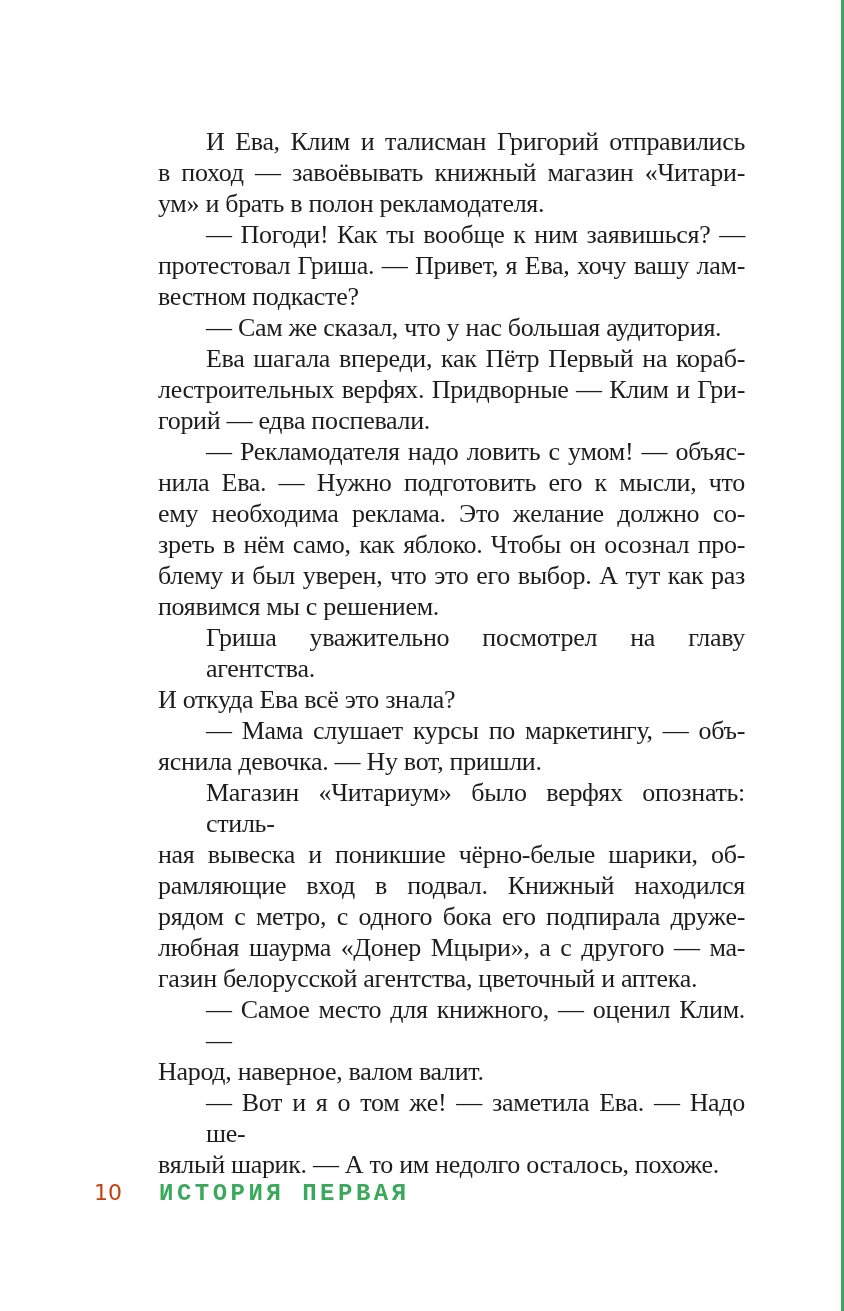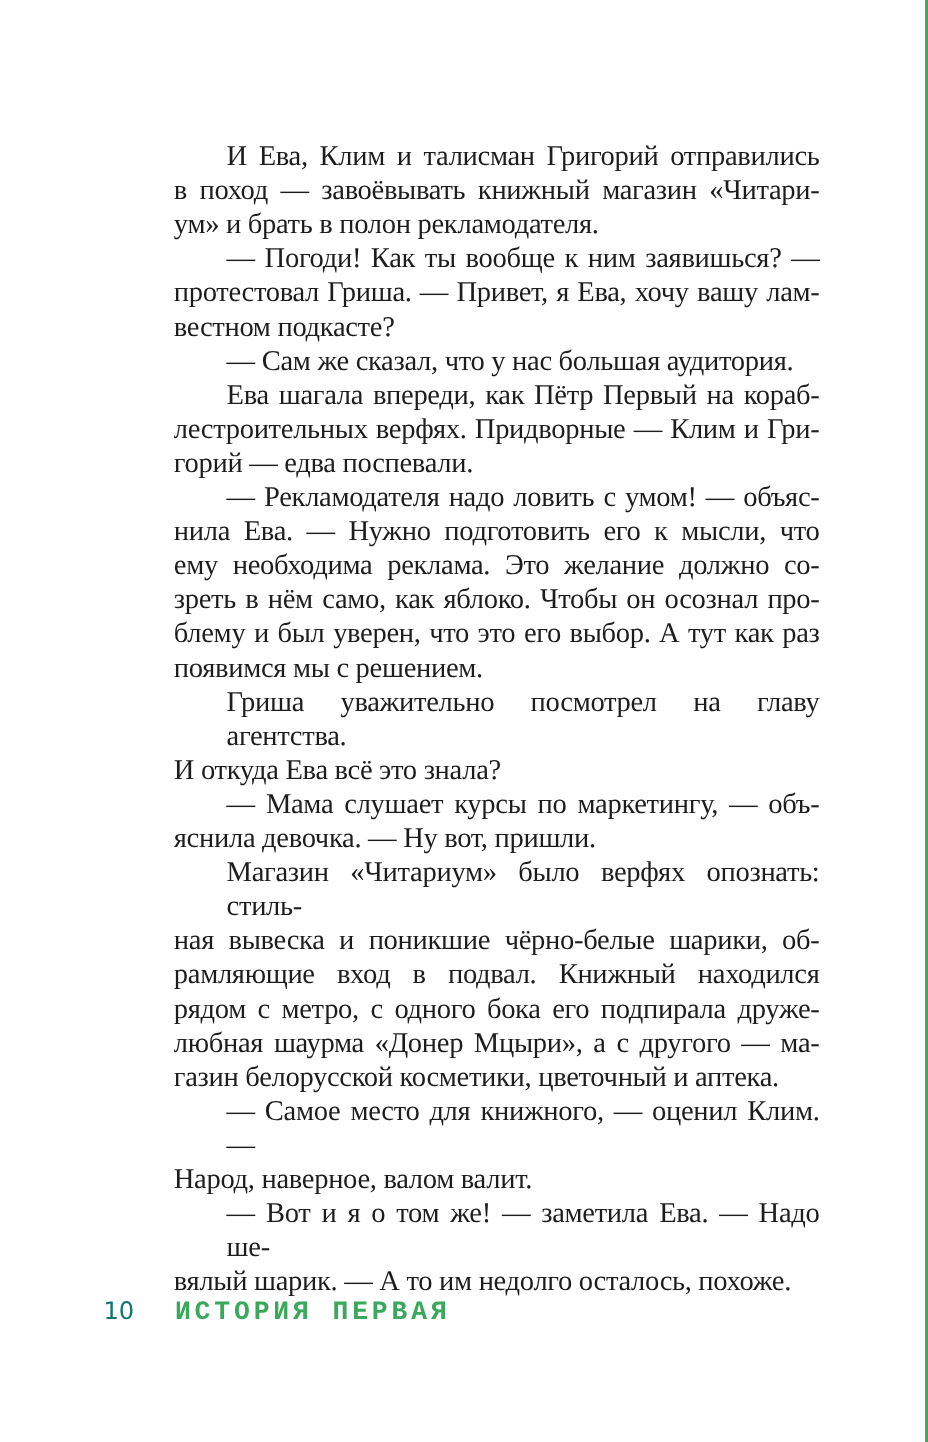--- a/index.html
+++ b/index.html
@@ -95,25 +95,25 @@
       <div class="line">появимся мы с решением.</div>
       <div class="line indent jfull">Гриша уважительно посмотрел на главу агентства.</div>
       <div class="line">И откуда Ева всё это знала?</div>
       <div class="line indent jfull">— Мама слушает курсы по маркетингу, — объ-</div>
       <div class="line">яснила девочка. — Ну вот, пришли.</div>
       <div class="line indent jfull">Магазин «Читариум» было верфях опознать: стиль-</div>
       <div class="line jfull">ная вывеска и поникшие чёрно-белые шарики, об-</div>
       <div class="line jfull">рамляющие вход в подвал. Книжный находился</div>
       <div class="line jfull">рядом с метро, с одного бока его подпирала друже-</div>
       <div class="line jfull">любная шаурма «Донер Мцыри», а с другого — ма-</div>
-      <div class="line">газин белорусской косметики, цветочный и аптека.</div>
+      <div class="line">газин белорусской агентства, цветочный и аптека.</div>
       <div class="line indent jfull">— Самое место для книжного, — оценил Клим. —</div>
       <div class="line">Народ, наверное, валом валит.</div>
       <div class="line indent jfull">— Вот и я о том же! — заметила Ева. — Надо ше-</div>
       <div class="line">вялый шарик. — А то им недолго осталось, похоже.</div>
     </div>
 
   <div class="footer">
-    <span class="page-number" style="color: #0f766e;">10</span>
+    <span class="page-number" style="color: #c2410c;">10</span>
     <span class="running-title" style="color: rgb(58, 169, 92);">ИСТОРИЯ ПЕРВАЯ</span>
   </div>
 
 </div>
 
 </body></html>

